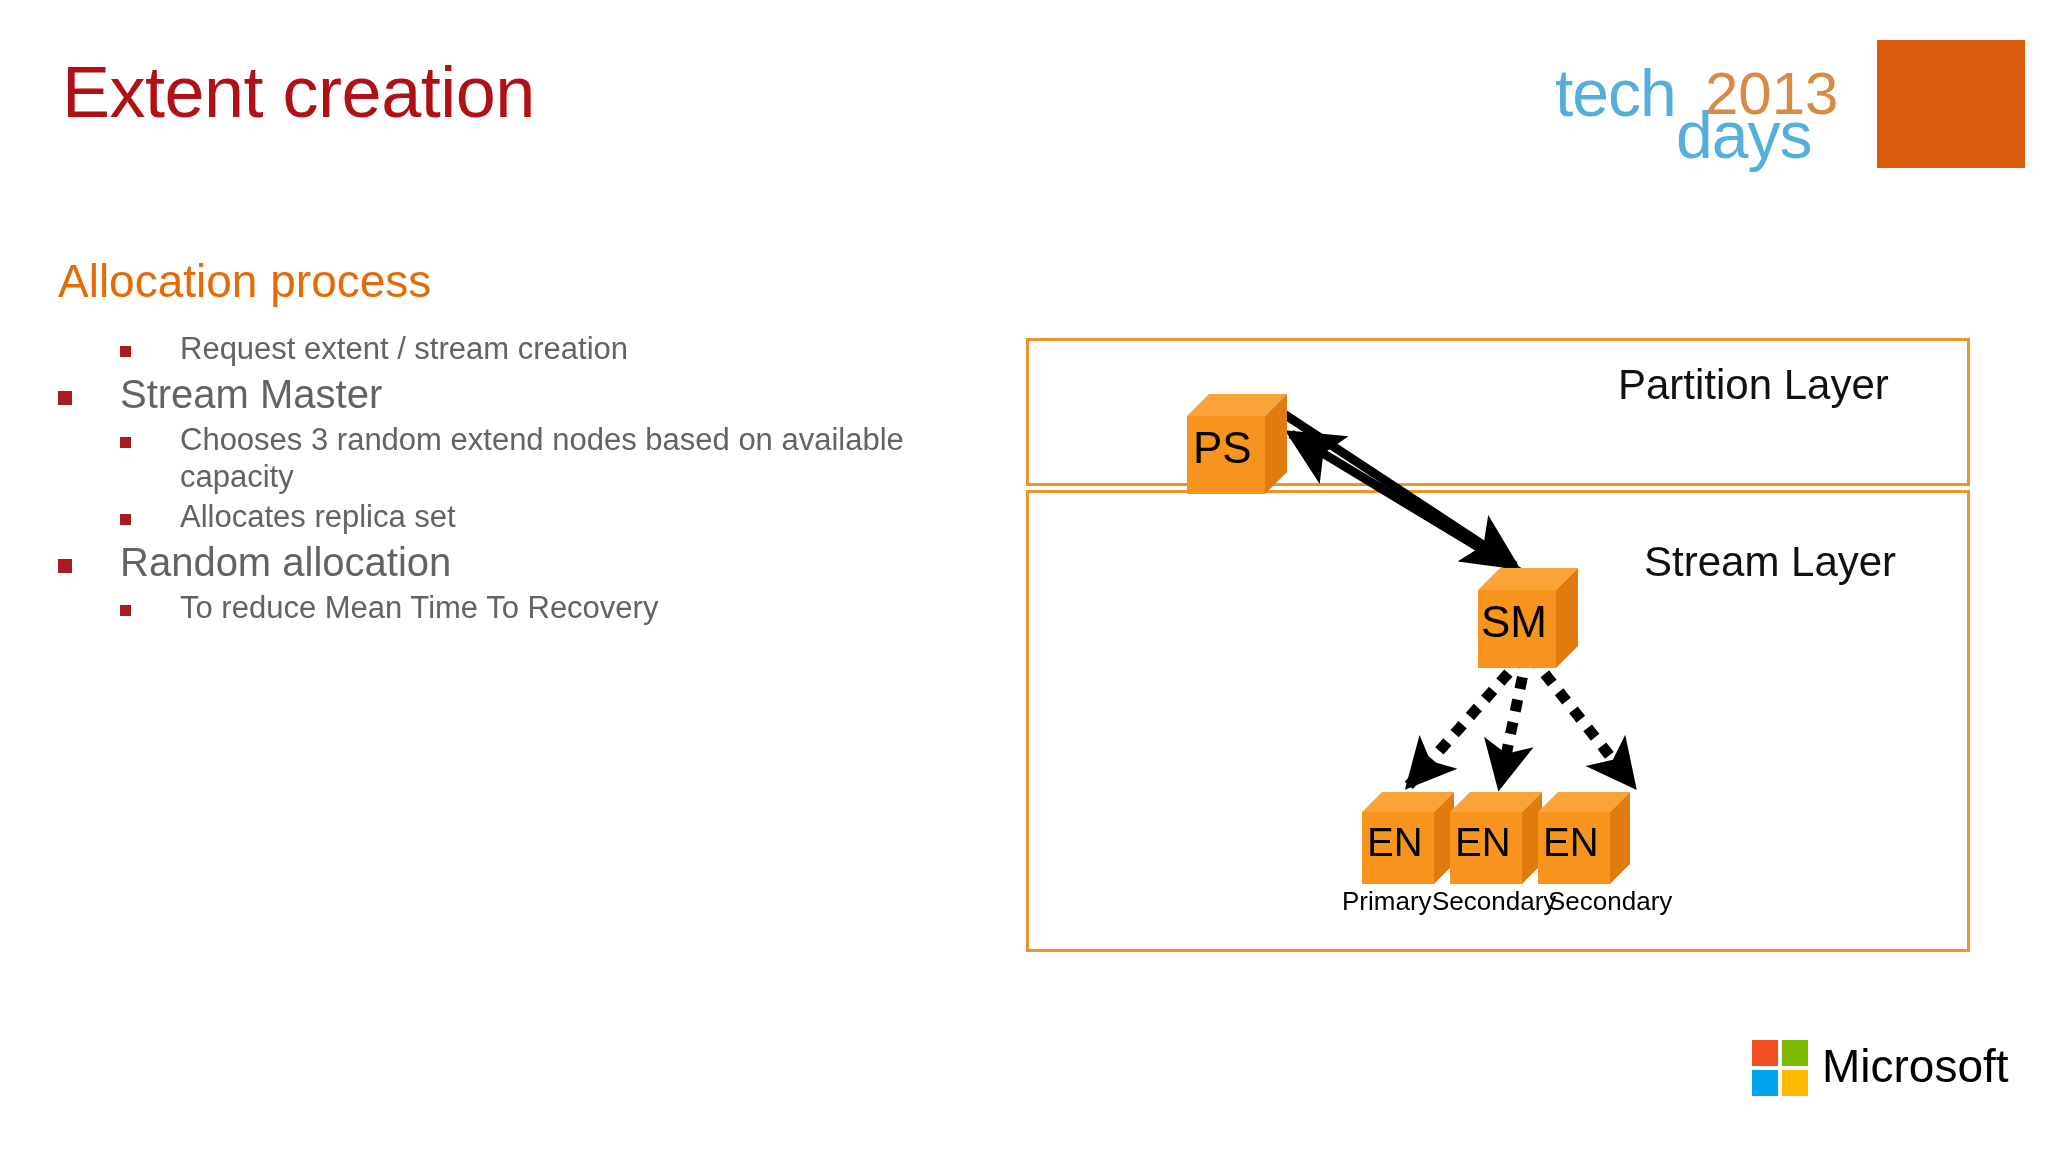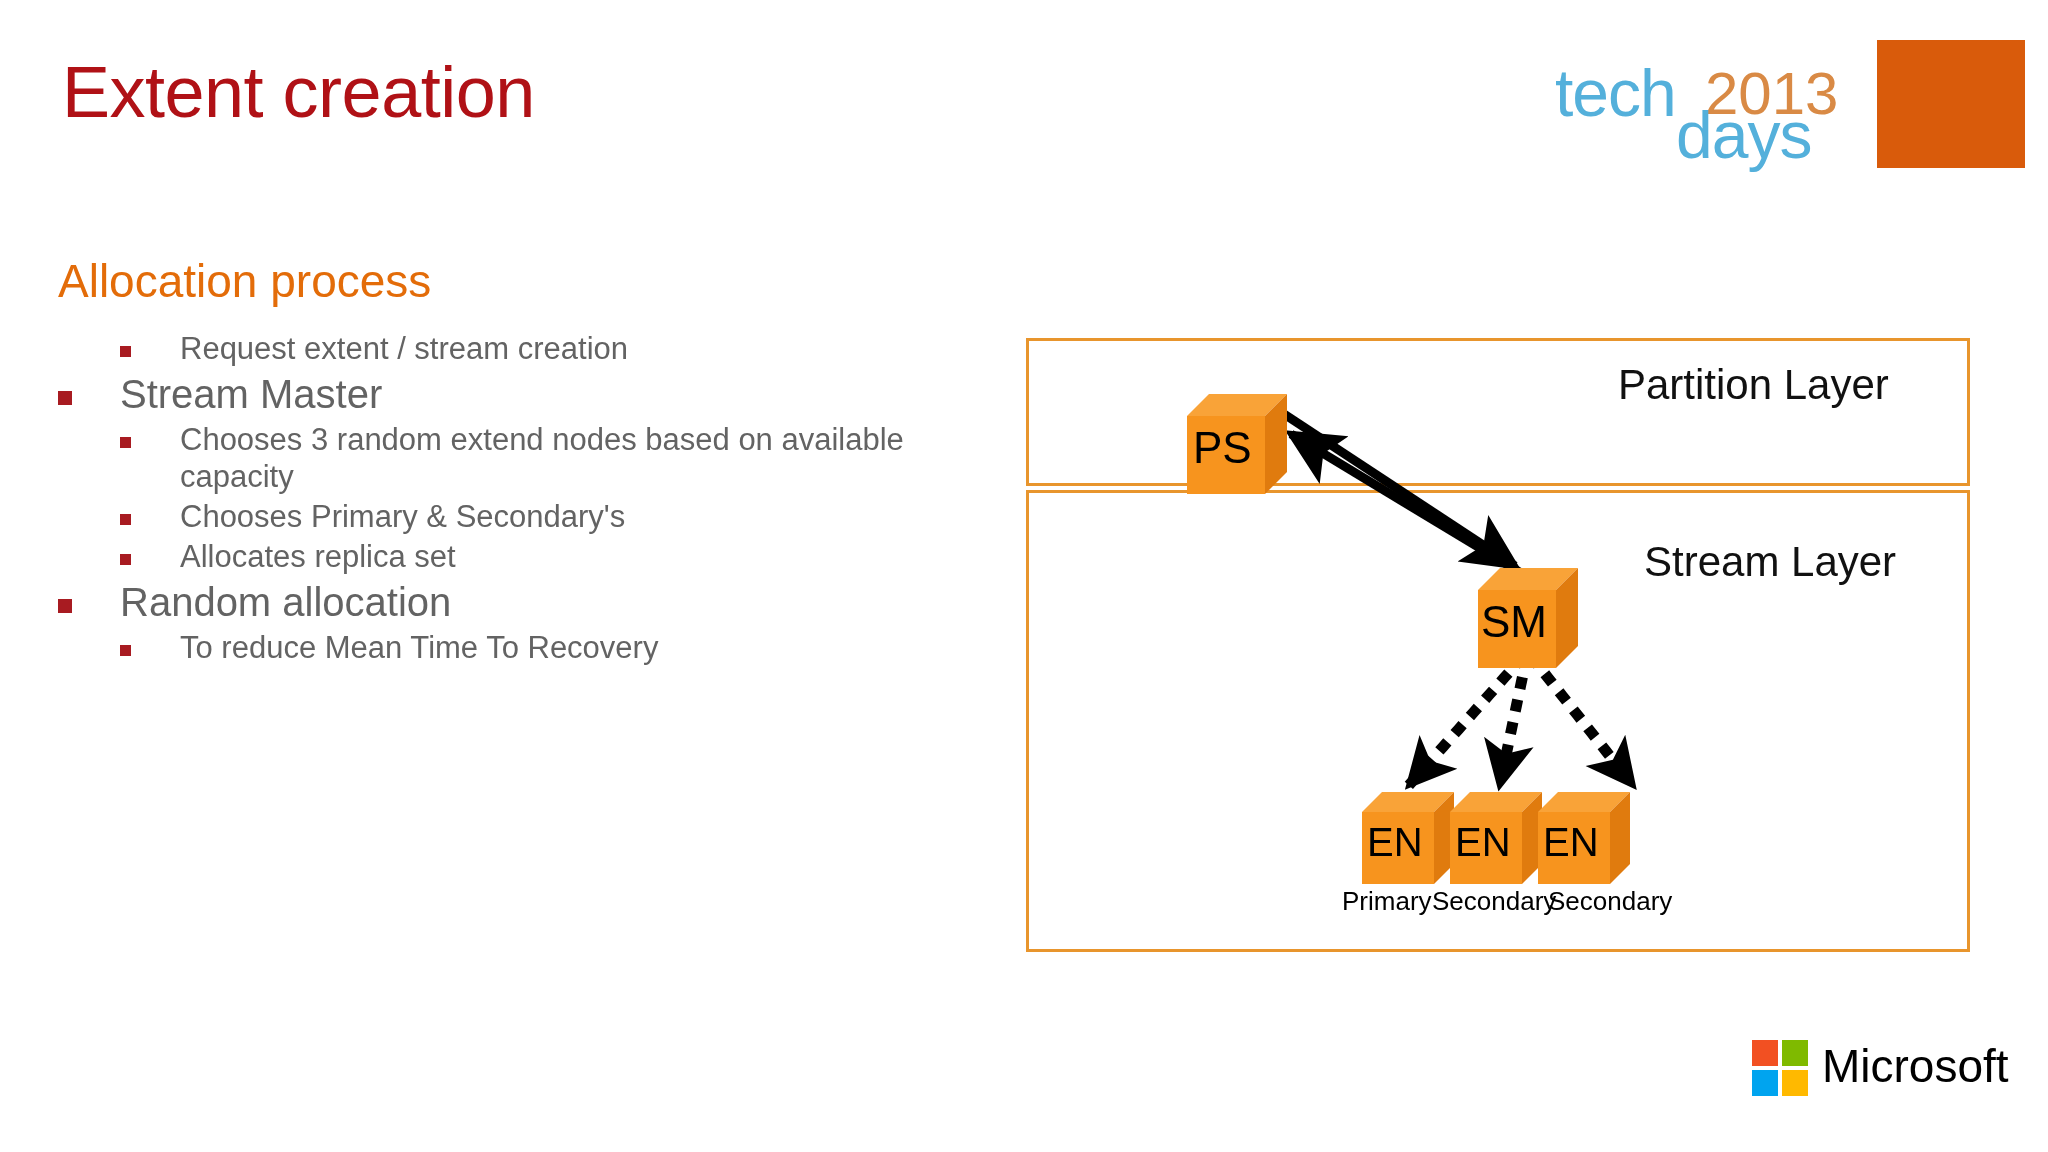--- a/index.html
+++ b/index.html
@@ -282,21 +282,20 @@
     <div class="bullet lvl1">
       <span class="marker"></span>
       <span class="txt">Stream Master</span>
     </div>
     <div class="bullet lvl2">
       <span class="marker"></span>
       <span class="txt">Chooses 3 random extend nodes based on available capacity</span>
     </div>
     <div class="bullet lvl2">
       <span class="marker"></span>
-      <span class="txt">Chooses Primary &amp; Secondary's</span>
     </div>
     <div class="bullet lvl2">
       <span class="marker"></span>
       <span class="txt">Allocates replica set</span>
     </div>
     <div class="bullet lvl1">
       <span class="marker"></span>
       <span class="txt">Random allocation</span>
     </div>
     <div class="bullet lvl2">

